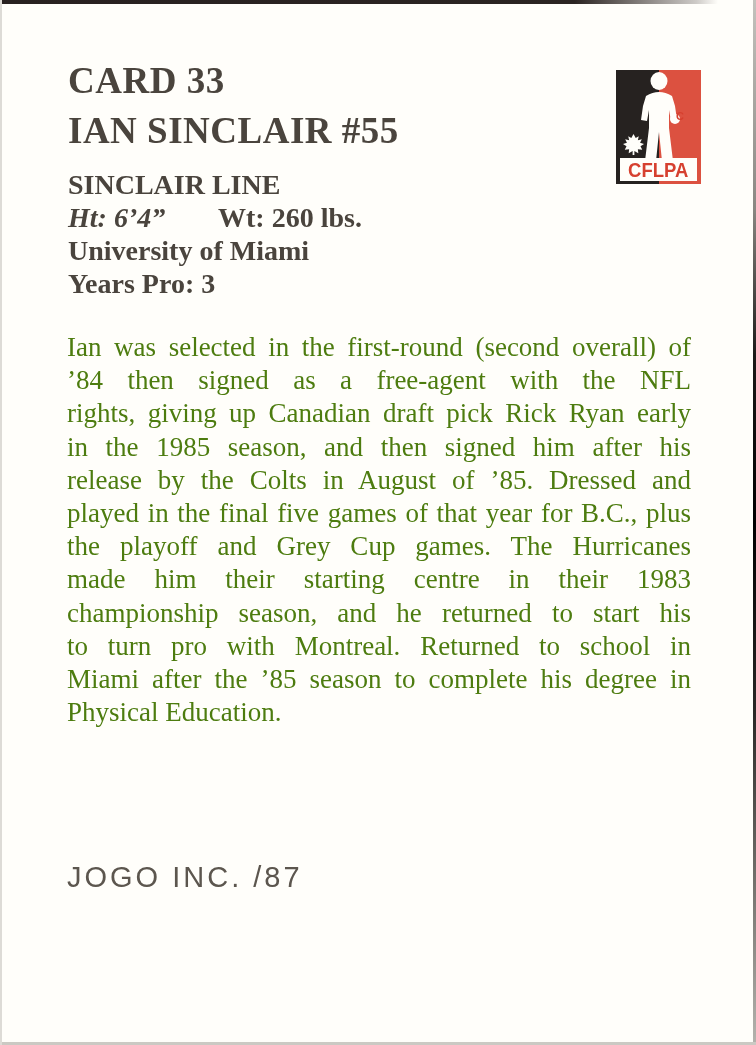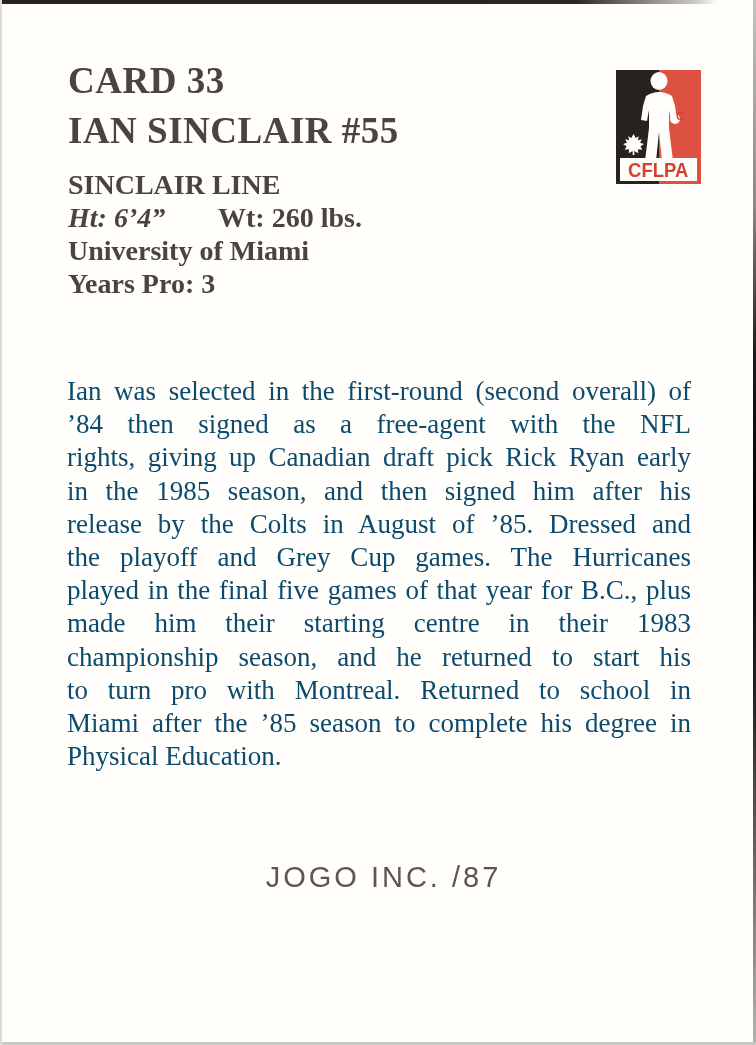--- a/index.html
+++ b/index.html
@@ -59,34 +59,33 @@
   .logo-band span {
     font-family: "Liberation Sans", sans-serif;
     font-size: 21px; font-weight: bold; color: #d6402f;
     letter-spacing: 0px; transform: scaleX(0.88); transform-origin: center;
     line-height: 21px;
   }
 
   
   .bio {
     position: absolute; left: 67px; top: 331px; width: 624px;
-    color: #0c4a6e;
-    margin-top: 44px;
+    color: #4d7c0f;
   }
   .bio-line {
     font-size: 27px; line-height: 33.2px;
     white-space: nowrap;
     text-align: justify; text-align-last: justify;
   }
   .bio-line:last-child { text-align-last: left; }
 
   
   .publisher {
     position: absolute; left: 67px; top: 861px; width: 633px;
-    text-align: center;
+    text-align: left;
     font-family: "Liberation Sans", sans-serif;
     font-size: 29px; letter-spacing: 3px; color: #5c564e;
     white-space: nowrap;
   }
 </style>
 </head>
 <body>
 
 <div class="scan">
 
@@ -127,22 +126,22 @@
       <span>CFLPA</span>
     </div>
   </div>
 
   <div class="bio">
       <div class="bio-line">Ian was selected in the first-round (second overall) of</div>
       <div class="bio-line">’84 then signed as a free-agent with the NFL</div>
       <div class="bio-line">rights, giving up Canadian draft pick Rick Ryan early</div>
       <div class="bio-line">in the 1985 season, and then signed him after his</div>
       <div class="bio-line">release by the Colts in August of ’85. Dressed and</div>
+      <div class="bio-line">played in the final five games of that year for B.C., plus</div>
       <div class="bio-line">the playoff and Grey Cup games. The Hurricanes</div>
-      <div class="bio-line">played in the final five games of that year for B.C., plus</div>
       <div class="bio-line">made him their starting centre in their 1983</div>
       <div class="bio-line">championship season, and he returned to start his</div>
       <div class="bio-line">to turn pro with Montreal. Returned to school in</div>
       <div class="bio-line">Miami after the ’85 season to complete his degree in</div>
       <div class="bio-line">Physical Education.</div>
     </div>
 
   <div class="publisher">JOGO INC. /87</div>
 
 </div>

